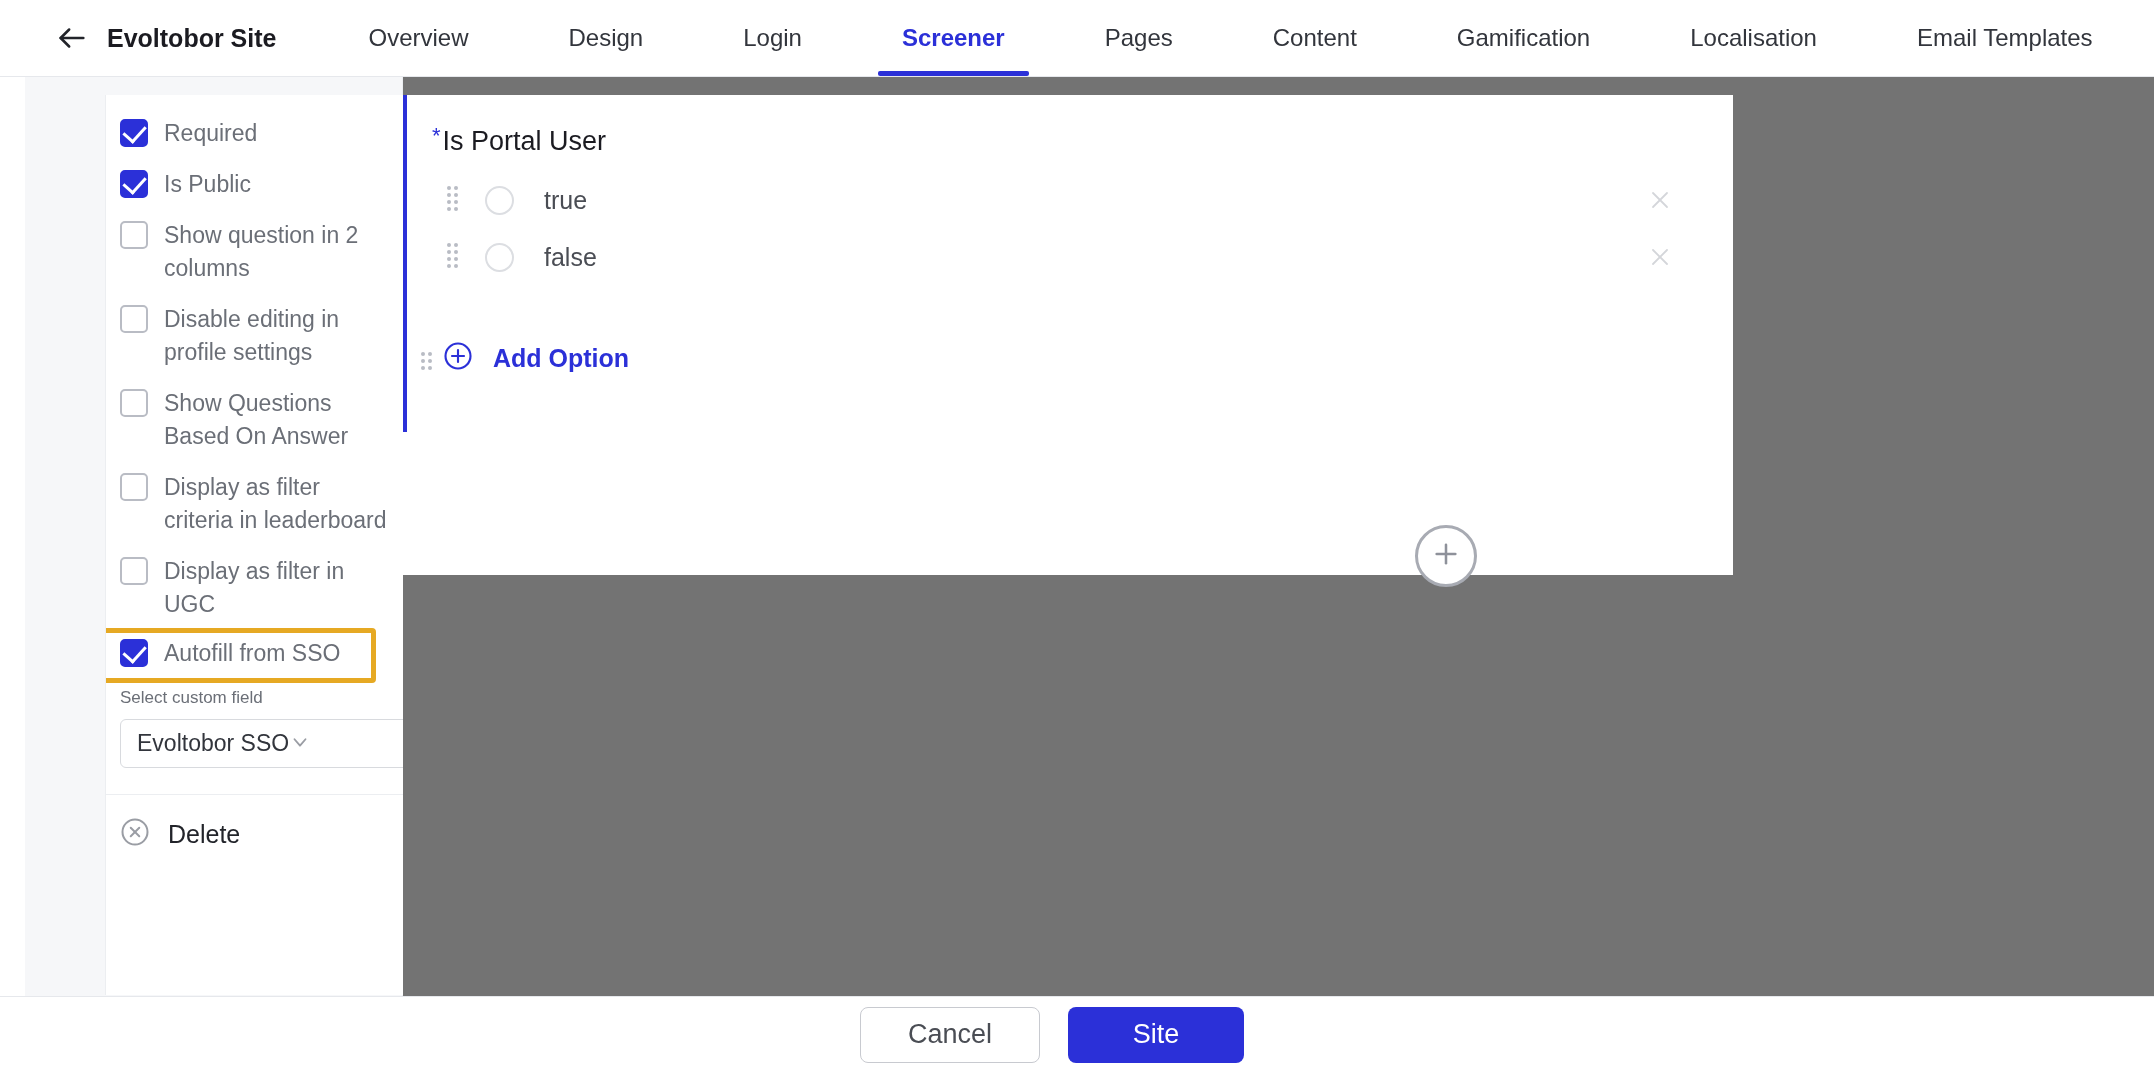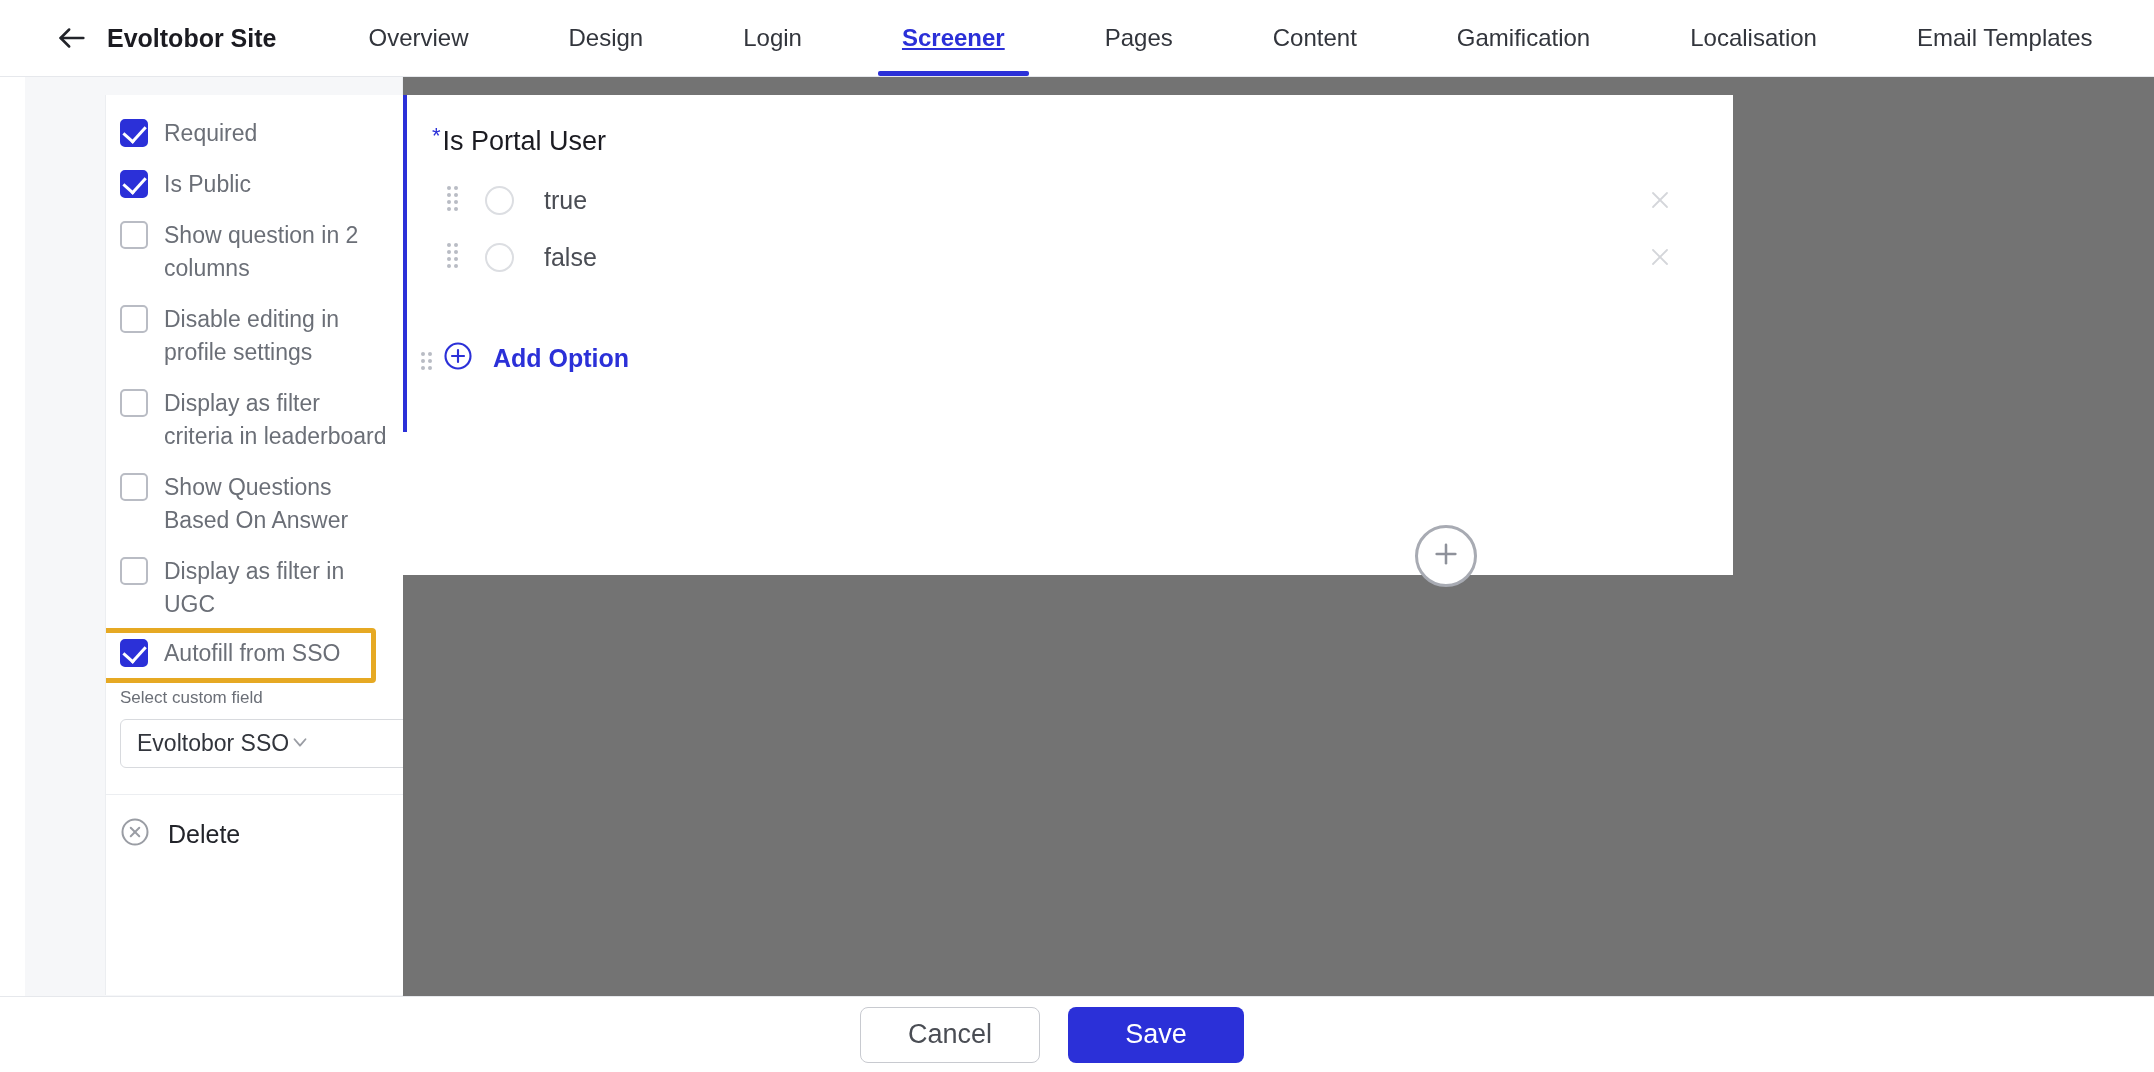--- a/index.html
+++ b/index.html
@@ -30,21 +30,21 @@
     white-space:nowrap;
   }
   .tabs { display:flex; align-items:center; height:100%; margin-left:60px;gap:36px; }
   .tab {
     position:relative; height:100%;
     display:flex; align-items:center; justify-content:center;
     padding:0 32px;
     font-size:24px; color:#32353c;
     white-space:nowrap; cursor:pointer;
   }
-  .tab.active { color:#2b30d8; font-weight:700;text-decoration:underline; }
+  .tab.active { color:#2b30d8; font-weight:700; }
   .tab.active::after {
     content:""; position:absolute; left:8px; right:8px; bottom:0;
     height:5px; background:#2b30d8; border-radius:2px;
   }
 
   
   .workspace {
     position:absolute; left:0; top:77px; width:2154px; height:919px;
     background:#ffffff;
   }
@@ -247,26 +247,26 @@
         </div>
 
 
         <div class="chk-row">
           <div class="cbox"></div>
           <div class="chk-label">Disable editing in profile settings</div>
         </div>
 
         <div class="chk-row">
           <div class="cbox"></div>
+          <div class="chk-label">Show Questions Based On Answer</div>
+        </div>
+
+        <div class="chk-row">
+          <div class="cbox"></div>
           <div class="chk-label">Display as filter criteria in leaderboard</div>
-        </div>
-
-        <div class="chk-row">
-          <div class="cbox"></div>
-          <div class="chk-label">Show Questions Based On Answer</div>
         </div>
 
         <div class="chk-row tight">
           <div class="cbox"></div>
           <div class="chk-label">Display as filter in UGC</div>
         </div>
 
         <div class="highlight-wrap">
           <div class="highlight-frame"></div>
           <div class="chk-row">
@@ -402,16 +402,16 @@
           </span>
         </div>
 
       </div>
     </div>
 
   </div>
 
   <div class="footer">
     <div class="btn btn-cancel">Cancel</div>
-    <div class="btn btn-save">Save</div>
+    <div class="btn btn-save">Site</div>
   </div>
 
 </div>
 
 </body></html>

